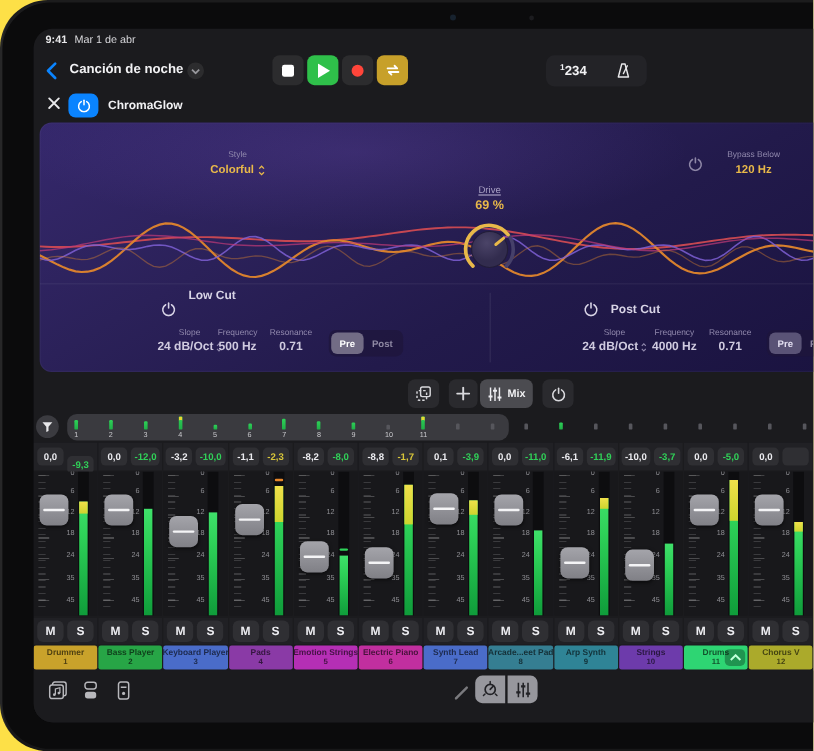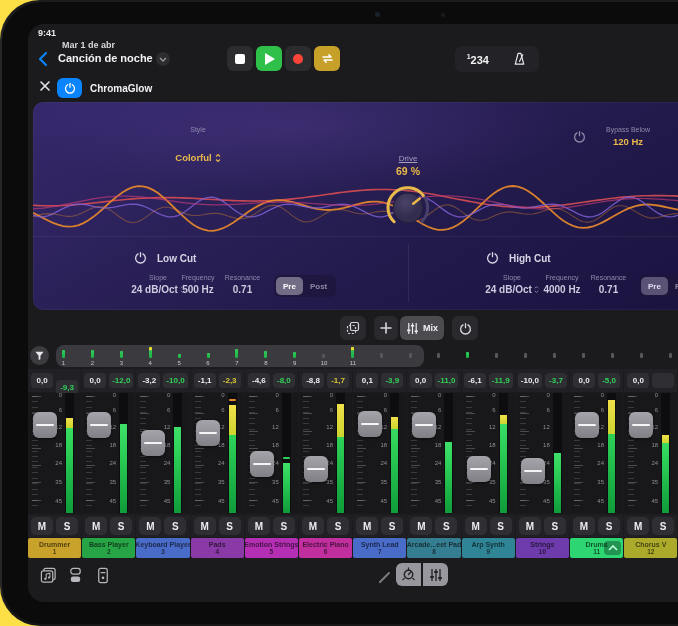--- a/index.html
+++ b/index.html
@@ -90,21 +90,21 @@
 <div class="canvas">
   <div class="device">
     <div class="cam-dot" style="left:375px;top:12px;width:5px;height:5px;background:#17222e;"></div>
     <div class="cam-dot" style="left:441px;top:13px;width:4px;height:4px;background:#1c1c1f;"></div>
   </div>
 
   <div class="screen">
 
     <div class="abs statusbar">
       <span class="abs" style="left:10px;top:4px;">9:41</span>
-      <span class="abs" style="left:34px;top:16px;font-weight:700;color:#d8d8dc;">Mar 1 de abr</span>
+      <span class="abs" style="left:34px;top:4px;font-weight:400;color:#d8d8dc;">Mar 1 de abr</span>
     </div>
 
     <div class="abs transport">
       <svg class="abs" style="left:10px;top:7px;" width="10" height="16" viewBox="0 0 10 16">
         <polyline points="8,2 2,8 8,14" fill="none" stroke="#0a84ff" stroke-width="2.2" stroke-linecap="round" stroke-linejoin="round"></polyline>
       </svg>
       <span class="abs proj-title" style="left:30px;top:8px;">Canción de noche</span>
       <div class="abs circ-chev" style="left:128px;top:8px;">
         <svg width="8" height="5" viewBox="0 0 8 5">
             <polyline points="1,1 4,4 7,1" fill="none" stroke="#98989d" stroke-width="1.4"></polyline>
@@ -156,21 +156,21 @@
           <polyline points="0,45.3 5,45.6 10,45.8 15,45.8 20,45.8 25,45.7 30,45.5 35,45.2 40,44.9 45,44.5 50,44.1 55,43.6 60,43.0 65,42.5 70,41.9 75,41.4 80,40.8 85,40.3 90,39.8 95,39.3 100,38.9 105,38.5 110,38.2 115,38.0 120,37.8 125,37.6 130,37.6 135,37.6 140,37.6 145,37.7 150,37.9 155,38.1 160,38.3 165,38.6 170,38.9 175,39.2 180,39.5 185,39.8 190,40.1 195,40.3 200,40.6 205,40.8 210,40.9 215,41.0 220,41.0 225,41.0 230,40.9 235,40.7 240,40.5 245,40.2 250,39.8 255,39.4 260,38.9 265,38.3 270,37.7 275,37.0 280,36.4 285,35.7 290,35.0 295,34.3 300,33.6 305,32.9 310,32.2 315,31.6 320,31.1 325,30.6 330,30.2 335,29.9 340,29.6 345,29.5 350,29.5 355,29.5 360,29.7 365,29.9 370,30.3 375,30.8 380,31.3 385,31.9 390,32.7 395,33.5 400,34.3 405,35.2 410,36.2 415,37.2 420,38.2 425,39.2 430,40.1 435,41.1 440,42.0 445,42.9 450,43.8 455,44.5 460,45.2 465,45.8 470,46.4 475,46.8 480,47.1 485,47.3 490,47.4 495,47.5 500,47.4 505,47.2 510,46.9 515,46.5 520,46.1 525,45.6 530,45.0 535,44.4 540,43.7 545,43.0 550,42.3 555,41.6 560,40.8 565,40.1 570,39.5 575,38.8 580,38.2 585,37.6 590,37.1 595,36.7 600,36.3 605,36.0 610,35.8 615,35.7 620,35.6 625,35.6 630,35.6 635,35.7 640,35.9 645,36.1 650,36.3 655,36.6 660,36.9" fill="none" stroke="#cf4a52" stroke-width="1.6" opacity="0.95"></polyline>
           <polyline points="0,52.7 5,55.2 10,57.9 15,60.5 20,62.8 25,64.7 30,66.1 35,66.7 40,66.4 45,65.3 50,63.4 55,60.6 60,57.1 65,53.1 70,48.7 75,44.2 80,39.7 85,35.6 90,32.0 95,29.1 100,27.2 105,26.2 110,26.4 115,27.6 120,29.9 125,33.1 130,37.1 135,41.6 140,46.5 145,51.5 150,56.2 155,60.6 160,64.4 165,67.4 170,69.5 175,70.6 180,70.8 185,69.9 190,68.2 195,65.7 200,62.7 205,59.3 210,55.7 215,52.1 220,48.8 225,45.9 230,43.5 235,41.7 240,40.6 245,40.2 250,40.4 255,41.1 260,42.2 265,43.6 270,45.2 275,46.7 280,48.0 285,49.1 290,49.7 295,50.0 300,49.7 305,49.1 310,48.1 315,46.8 320,45.4 325,44.1 330,42.9 335,42.0 340,41.6 345,41.7 350,42.4 355,43.8 360,45.7 365,48.3 370,51.2 375,54.5 380,57.9 385,61.2 390,64.2 395,66.8 400,68.7 405,69.8 410,69.9 415,69.2 420,67.4 425,64.7 430,61.2 435,57.1 440,52.5 445,47.6 450,42.8 455,38.1 460,34.0 465,30.6 470,28.0 475,26.5 480,26.0 485,26.6 490,28.3 495,30.9 500,34.4 505,38.5 510,43.0 515,47.6 520,52.2 525,56.6 530,60.4 535,63.5 540,65.8 545,67.3 550,67.8 555,67.5 560,66.3 565,64.5 570,62.1 575,59.4 580,56.5 585,53.7 590,51.0 595,48.7 600,46.8 605,45.5 610,44.7 615,44.5 620,44.8 625,45.5 630,46.5 635,47.6 640,48.7 645,49.7 650,50.5 655,50.9 660,50.8" fill="none" stroke="#e2862c" stroke-width="1.8" opacity="0.95"></polyline>
           <polyline points="0,55.0 5,56.6 10,56.9 15,55.9 20,53.8 25,51.2 30,48.6 35,46.4 40,44.8 45,44.2 50,44.4 55,45.2 60,46.3 65,47.3 70,47.9 75,47.9 80,47.4 85,46.4 90,45.3 95,44.4 100,44.1 105,44.5 110,45.9 115,48.0 120,50.6 125,53.3 130,55.5 135,56.8 140,56.9 145,55.6 150,53.0 155,49.5 160,45.5 165,41.8 170,38.9 175,37.3 180,37.2 185,38.6 190,41.4 195,45.0 200,49.0 205,52.5 210,55.2 215,56.7 220,56.8 225,55.7 230,53.6 235,50.9 240,48.3 245,46.1 250,44.7 255,44.2 260,44.4 265,45.3 270,46.4 275,47.4 280,47.9 285,47.9 290,47.3 295,46.3 300,45.2 305,44.3 310,44.1 315,44.6 320,46.1 325,48.3 330,50.9 335,53.6 340,55.7 345,56.9 350,56.8 355,55.3 360,52.6 365,49.0 370,45.1 375,41.4 380,38.6 385,37.2 390,37.2 395,38.9 400,41.8 405,45.5 410,49.4 415,52.9 420,55.5 425,56.8 430,56.8 435,55.5 440,53.3 445,50.6 450,48.0 455,45.9 460,44.6 465,44.2 470,44.5 475,45.4 480,46.5 485,47.5 490,48.0 495,47.9 500,47.2 505,46.2 510,45.1 515,44.3 520,44.1 525,44.7 530,46.3 535,48.6 540,51.2 545,53.9 550,55.9 555,57.0 560,56.7 565,55.1 570,52.3 575,48.6 580,44.7 585,41.1 590,38.4 595,37.1 600,37.3 605,39.1 610,42.2 615,45.9 620,49.8 625,53.2 630,55.7 635,56.9 640,56.7 645,55.3 650,53.0 655,50.3 660,47.8" fill="none" stroke="#7e5fd4" stroke-width="1.3" opacity="0.85"></polyline>
           <polyline points="0,48.9 5,48.5 10,48.1 15,47.4 20,46.7 25,45.8 30,44.9 35,43.8 40,42.8 45,41.8 50,40.8 55,39.8 60,38.9 65,38.1 70,37.4 75,36.9 80,36.5 85,36.2 90,36.1 95,36.2 100,36.4 105,36.7 110,37.1 115,37.7 120,38.3 125,39.0 130,39.7 135,40.5 140,41.2 145,41.9 150,42.6 155,43.2 160,43.7 165,44.1 170,44.4 175,44.6 180,44.8 185,44.8 190,44.7 195,44.6 200,44.4 205,44.1 210,43.8 215,43.5 220,43.2 225,42.9 230,42.7 235,42.5 240,42.3 245,42.2 250,42.2 255,42.3 260,42.4 265,42.6 270,42.9 275,43.2 280,43.5 285,43.9 290,44.2 295,44.6 300,44.9 305,45.1 310,45.3 315,45.4 320,45.4 325,45.3 330,45.1 335,44.8 340,44.3 345,43.8 350,43.2 355,42.5 360,41.8 365,41.0 370,40.2 375,39.4 380,38.6 385,37.9 390,37.3 395,36.7 400,36.3 405,36.0 410,35.8 415,35.8 420,36.0 425,36.3 430,36.8 435,37.4 440,38.1 445,38.9 450,39.9 455,40.9 460,41.9 465,42.9 470,44.0 475,45.0 480,45.9 485,46.7 490,47.4 495,48.0 500,48.5 505,48.8 510,48.9 515,48.9 520,48.7 525,48.4 530,47.9 535,47.3 540,46.6 545,45.8 550,45.0 555,44.2 560,43.3 565,42.5 570,41.7 575,40.9 580,40.3 585,39.7 590,39.2 595,38.9 600,38.6 605,38.5 610,38.5 615,38.6 620,38.8 625,39.1 630,39.4 635,39.8 640,40.2 645,40.6 650,41.0 655,41.4 660,41.7" fill="none" stroke="#c23a78" stroke-width="1.2" opacity="0.7"></polyline>
           <polyline points="0,56.7 5,55.3 10,54.1 15,53.6 20,53.9 25,54.8 30,55.8 35,56.4 40,56.1 45,54.8 50,52.6 55,50.1 60,47.8 65,46.5 70,46.8 75,48.7 80,51.9 85,55.7 90,59.3 95,61.9 100,62.7 105,61.7 110,59.1 115,55.6 120,51.9 125,48.9 130,47.3 135,47.2 140,48.5 145,50.6 150,52.8 155,54.6 160,55.5 165,55.5 170,54.8 175,53.9 180,53.3 185,53.4 190,54.4 195,56.0 200,57.6 205,58.7 210,58.8 215,57.6 220,55.1 225,51.8 230,48.6 235,46.1 240,45.1 245,45.9 250,48.5 255,52.1 260,56.1 265,59.5 270,61.6 275,62.0 280,60.6 285,58.1 290,54.9 295,52.1 300,50.1 305,49.4 310,49.8 315,51.0 320,52.5 325,53.5 330,53.9 335,53.5 340,52.5 345,51.6 350,51.1 355,51.5 360,53.0 365,55.3 370,57.9 375,60.0 380,61.0 385,60.5 390,58.4 395,55.0 400,51.2 405,47.7 410,45.4 415,44.8 420,46.1 425,48.9 430,52.6 435,56.2 440,59.0 445,60.3 450,60.2 455,58.7 460,56.5 465,54.3 470,52.7 475,51.9 480,52.1 485,52.9 490,53.8 495,54.3 500,54.0 505,52.9 510,51.3 515,49.7 520,48.7 525,48.8 530,50.3 535,52.9 540,56.3 545,59.4 550,61.7 555,62.4 560,61.3 565,58.5 570,54.7 575,50.8 580,47.5 585,45.7 590,45.7 595,47.2 600,50.0 605,53.1 610,55.8 615,57.6 620,58.1 625,57.5 630,56.2 635,54.8 640,53.9 645,53.6 650,54.2 655,55.1 660,56.1" fill="none" stroke="#e2862c" stroke-width="1.1" opacity="0.4"></polyline>
         </svg>
 
 
       <div class="abs" style="left:105px;top:24px;width:120px;">
         <div class="plbl">Style</div>
-        <div style="display:flex;align-items:center;justify-content:center;gap:3px;margin-top:19px;">
+        <div style="display:flex;align-items:center;justify-content:center;gap:3px;margin-top:3px;">
           <span class="pval-gold">Colorful</span>
           <svg width="6" height="10" viewBox="0 0 6 10">
               <path d="M1 3.5L3 1.5l2 2M1 6.5l2 2 2-2" fill="none" stroke="#e9b949" stroke-width="1.1"></path>
             </svg>
         </div>
       </div>
 
       <svg class="abs" style="left:540px;top:28px;" width="13" height="13" viewBox="0 0 16 16">
         <path d="M8 2v5" stroke="#8d86a6" stroke-width="1.6" stroke-linecap="round"></path>
         <path d="M5 3.6a6 6 0 1 0 6 0" fill="none" stroke="#8d86a6" stroke-width="1.6" stroke-linecap="round"></path>
@@ -199,21 +199,21 @@
         <path d="M37.5 29.6 L44.5 24" stroke="#e9b949" stroke-width="2.6" stroke-linecap="round"></path>
       </svg>
 
       <div class="abs hline" style="left:0;top:134px;width:660px;"></div>
       <div class="abs vline" style="left:375px;top:142px;height:58px;"></div>
 
       <svg class="abs" style="left:101px;top:149px;" width="13" height="13" viewBox="0 0 16 16">
         <path d="M8 2v5" stroke="#d8d4e6" stroke-width="1.6" stroke-linecap="round"></path>
         <path d="M5 3.6a6 6 0 1 0 6 0" fill="none" stroke="#d8d4e6" stroke-width="1.6" stroke-linecap="round"></path>
       </svg>
-      <span class="abs cut-title" style="left:124px;top:151px;">Low Cut</span>
+      <span class="abs cut-title" style="left:124px;top:139px;">Low Cut</span>
       <div class="abs" style="left:96px;top:172px;width:58px;">
         <div class="plbl">Slope</div>
         <div style="display:flex;align-items:center;justify-content:center;gap:2px;margin-top:3px;">
           <span class="pval-lt">24 dB/Oct</span>
           <svg width="5" height="9" viewBox="0 0 6 10">
               <path d="M1 3.5L3 1.5l2 2M1 6.5l2 2 2-2" fill="none" stroke="#9189ad" stroke-width="1.1"></path>
             </svg>
         </div>
       </div>
       <div class="abs" style="left:136px;top:172px;width:58px;">
@@ -226,21 +226,21 @@
       </div>
       <div class="abs seg" style="left:241px;top:173px;">
         <span style="background:#726c85;color:#fff;">Pre</span>
         <span style="color:#8f89a3;">Post</span>
       </div>
 
       <svg class="abs" style="left:453px;top:149px;" width="13" height="13" viewBox="0 0 16 16">
         <path d="M8 2v5" stroke="#d8d4e6" stroke-width="1.6" stroke-linecap="round"></path>
         <path d="M5 3.6a6 6 0 1 0 6 0" fill="none" stroke="#d8d4e6" stroke-width="1.6" stroke-linecap="round"></path>
       </svg>
-      <span class="abs cut-title" style="left:476px;top:151px;">High Cut</span>
+      <span class="abs cut-title" style="left:476px;top:151px;">Post Cut</span>
       <div class="abs" style="left:450px;top:172px;width:58px;">
         <div class="plbl">Slope</div>
         <div style="display:flex;align-items:center;justify-content:center;gap:2px;margin-top:3px;">
           <span class="pval-lt">24 dB/Oct</span>
           <svg width="5" height="9" viewBox="0 0 6 10">
               <path d="M1 3.5L3 1.5l2 2M1 6.5l2 2 2-2" fill="none" stroke="#9189ad" stroke-width="1.1"></path>
             </svg>
         </div>
       </div>
       <div class="abs" style="left:500px;top:172px;width:58px;">
@@ -439,21 +439,21 @@
             <div class="ms" style="left: 3px;">M</div>
             <div class="ms" style="left: 28px;">S</div>
           </div>
           <div class="namelab" style="background: rgb(138, 58, 166);">
             <div class="n1">Pads</div>
             <div class="n2">4</div>
           </div>
         </div>
         <div class="chan" style="left: 216.8px;">
           <div class="chiprow">
-            <div class="chip">-4,6</div>
+            <div class="chip">-8,2</div>
             <div class="chip" style="color: rgb(48, 209, 88);">-8,0</div>
           </div>
           <div class="fadarea">
             <div class="ticks-min"></div>
             <div class="ticks-maj"></div>
             <div class="sclbl" style="top: 2%;">0</div>
             <div class="sclbl" style="top: 14%;">6</div>
             <div class="sclbl" style="top: 28%;">12</div>
             <div class="sclbl" style="top: 43%;">18</div>
             <div class="sclbl" style="top: 58%;">24</div>

